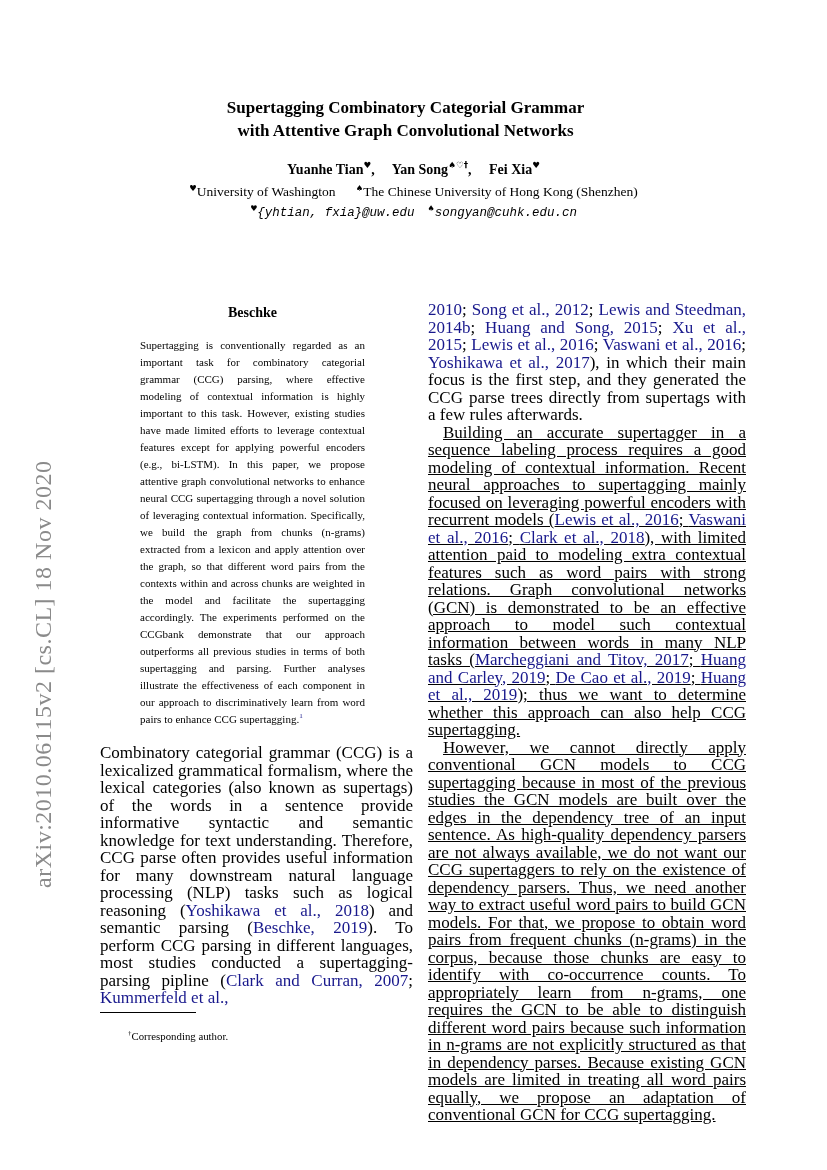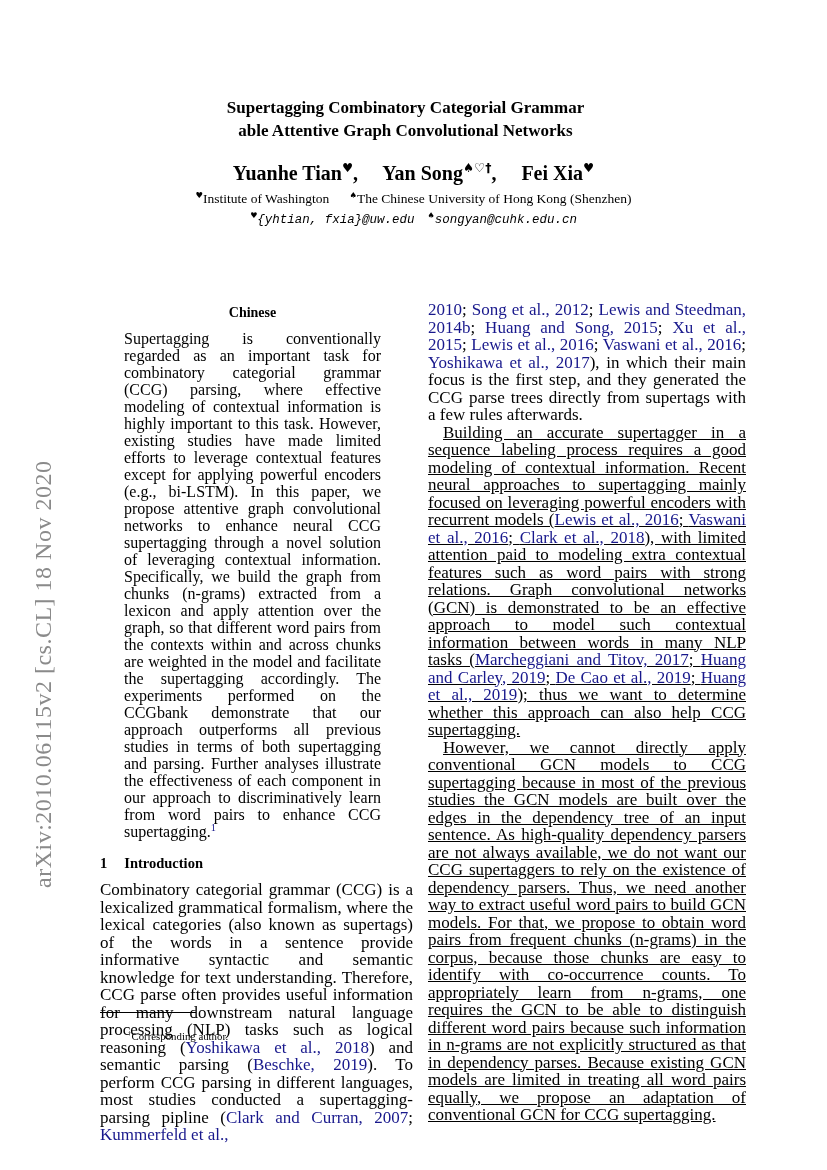--- a/index.html
+++ b/index.html
@@ -11,30 +11,30 @@
   
   .watermark {
     position:absolute; left:30px; top:888px;
     transform:rotate(-90deg); transform-origin:0 0;
     white-space:nowrap; font-size:24px; letter-spacing:0.5px;
     color:#8a8a8a; font-family:"Liberation Serif", serif;
   }
   
   .header { position:absolute; top:0; left:0; right:0; text-align:center; }
   .title { margin:96px 16px 0 0; font-size:17px; font-weight:bold; line-height:23px; }
-  .authors { margin-top:20px; font-size:20px; font-weight:bold; }
+  .authors { margin-top:20px; font-size:14px; font-weight:bold; }
   .affil-1 { margin-top:6px; font-size:13.5px; }
   .affil-2 { margin-top:3px; font-size:13.5px; }
   .emails { margin-top:4px; font-size:13px; }
   
   .col-left  { position:absolute; left:100px; top:300px; width:313px; }
   .col-right { position:absolute; left:428px; top:301px; width:318px; }
   .abstract { padding:5px 32px 0 24px; }
   .abs-heading { text-align:center; font-weight:bold; font-size:14px; margin:0 0 9px 0; }
-  .abs-body { font-size:16px; line-height:17px; text-align:justify; margin:0; hyphens:auto; }
+  .abs-body { font-size:11px; line-height:17px; text-align:justify; margin:16px; hyphens:auto; }
   .sec-heading { margin:15px 0 9px 0; font-size:14.5px; font-weight:bold; }
   .sec-num { margin-right:17px; }
   .body { font-size:17px; line-height:17.5px; text-align:justify; margin:0; hyphens:auto; }
   .indent { text-indent:15px;text-decoration:underline; }
   
   .footnote { position:absolute; left:100px; top:1012px; width:313px;
               font-size:10.8px; line-height:13.8px; }
   .fn-rule { width:96px; border-top:1px solid #000; margin:0 0 5px 0; }
   .footnote p { margin:17px; text-indent:11px; text-align:justify; }
   
@@ -48,35 +48,32 @@
 </head>
 <body>
 
 <div class="page">
 
   <div class="watermark">arXiv:2010.06115v2  [cs.CL]  18 Nov 2020</div>
 
   <div class="header">
     <h1 class="title">
       <span>Supertagging Combinatory Categorial Grammar</span><br>
-      <span>able Attentive Graph Convolutional Networks</span>
+      <span>with Attentive Graph Convolutional Networks</span>
     </h1>
     <div class="authors"><span>Yuanhe Tian</span><span class="sym">♥</span><span>,   </span><span>Yan Song</span><span class="sym">♠♡†</span><span>,   </span><span>Fei Xia</span><span class="sym">♥</span></div>
-    <div class="affil-1"><span class="sym">♥</span><span>Institute of Washington</span><span>  </span><span class="sym">♠</span><span>The Chinese University of Hong Kong (Shenzhen)</span></div>
+    <div class="affil-1"><span class="sym">♥</span><span>University of Washington</span><span>  </span><span class="sym">♠</span><span>The Chinese University of Hong Kong (Shenzhen)</span></div>
     <div class="emails"><span class="sym">♥</span><span class="mono">{yhtian, fxia}@uw.edu</span><span>  </span><span class="sym">♠</span><span class="mono">songyan@cuhk.edu.cn</span></div>
   </div>
 
   <div class="col-left">
     <div class="abstract">
-      <div class="abs-heading">Chinese</div>
+      <div class="abs-heading">Beschke</div>
       <p class="abs-body"><span>Supertagging is conventionally regarded as an important task for combinatory categorial grammar (CCG) parsing, where effective modeling of contextual information is highly important to this task. However, existing studies have made limited efforts to leverage contextual features except for applying powerful encoders (e.g., bi-LSTM). In this paper, we propose attentive graph convolutional networks to enhance neural CCG supertagging through a novel solution of leveraging contextual information. Specifically, we build the graph from chunks (n-grams) extracted from a lexicon and apply attention over the graph, so that different word pairs from the contexts within and across chunks are weighted in the model and facilitate the supertagging accordingly. The experiments performed on the CCGbank demonstrate that our approach outperforms all previous studies in terms of both supertagging and parsing. Further analyses illustrate the effectiveness of each component in our approach to discriminatively learn from word pairs to enhance CCG supertagging.</span><span class="sup cite">1</span></p>
     </div>
-    <h2 class="sec-heading">
-      <span class="sec-num">1</span><span>Introduction</span>
-    </h2>
     <p class="body"><span>Combinatory categorial grammar (CCG) is a lexicalized grammatical formalism, where the lexical categories (also known as supertags) of the words in a sentence provide informative syntactic and semantic knowledge for text understanding. Therefore, CCG parse often provides useful information for many downstream natural language processing (NLP) tasks such as logical reasoning (</span><span class="cite">Yoshikawa et al., 2018</span><span>) and semantic parsing (</span><span class="cite">Beschke, 2019</span><span>). To perform CCG parsing in different languages, most studies conducted a supertagging-parsing pipline (</span><span class="cite">Clark and Curran, 2007</span><span>; </span><span class="cite">Kummerfeld et al.,</span></p>
   </div>
 
   <div class="col-right">
     <p class="body"><span class="cite">2010</span><span>; </span><span class="cite">Song et al., 2012</span><span>; </span><span class="cite">Lewis and Steedman, 2014b</span><span>; </span><span class="cite">Huang and Song, 2015</span><span>; </span><span class="cite">Xu et al., 2015</span><span>; </span><span class="cite">Lewis et al., 2016</span><span>; </span><span class="cite">Vaswani et al., 2016</span><span>; </span><span class="cite">Yoshikawa et al., 2017</span><span>), in which their main focus is the first step, and they generated the CCG parse trees directly from supertags with a few rules afterwards.</span></p>
     <p class="body indent"><span>Building an accurate supertagger in a sequence labeling process requires a good modeling of contextual information. Recent neural approaches to supertagging mainly focused on leveraging powerful encoders with recurrent models (</span><span class="cite">Lewis et al., 2016</span><span>; </span><span class="cite">Vaswani et al., 2016</span><span>; </span><span class="cite">Clark et al., 2018</span><span>), with limited attention paid to modeling extra contextual features such as word pairs with strong relations. Graph convolutional networks (GCN) is demonstrated to be an effective approach to model such contextual information between words in many NLP tasks (</span><span class="cite">Marcheggiani and Titov, 2017</span><span>; </span><span class="cite">Huang and Carley, 2019</span><span>; </span><span class="cite">De Cao et al., 2019</span><span>; </span><span class="cite">Huang et al., 2019</span><span>); thus we want to determine whether this approach can also help CCG supertagging.</span></p>
     <p class="body indent"><span>However, we cannot directly apply conventional GCN models to CCG supertagging because in most of the previous studies the GCN models are built over the edges in the dependency tree of an input sentence. As high-quality dependency parsers are not always available, we do not want our CCG supertaggers to rely on the existence of dependency parsers. Thus, we need another way to extract useful word pairs to build GCN models. For that, we propose to obtain word pairs from frequent chunks (n-grams) in the corpus, because those chunks are easy to identify with co-occurrence counts. To appropriately learn from n-grams, one requires the GCN to be able to distinguish different word pairs because such information in n-grams are not explicitly structured as that in dependency parses. Because existing GCN models are limited in treating all word pairs equally, we propose an adaptation of conventional GCN for CCG supertagging.</span></p>
   </div>
 
   <div class="footnote">

